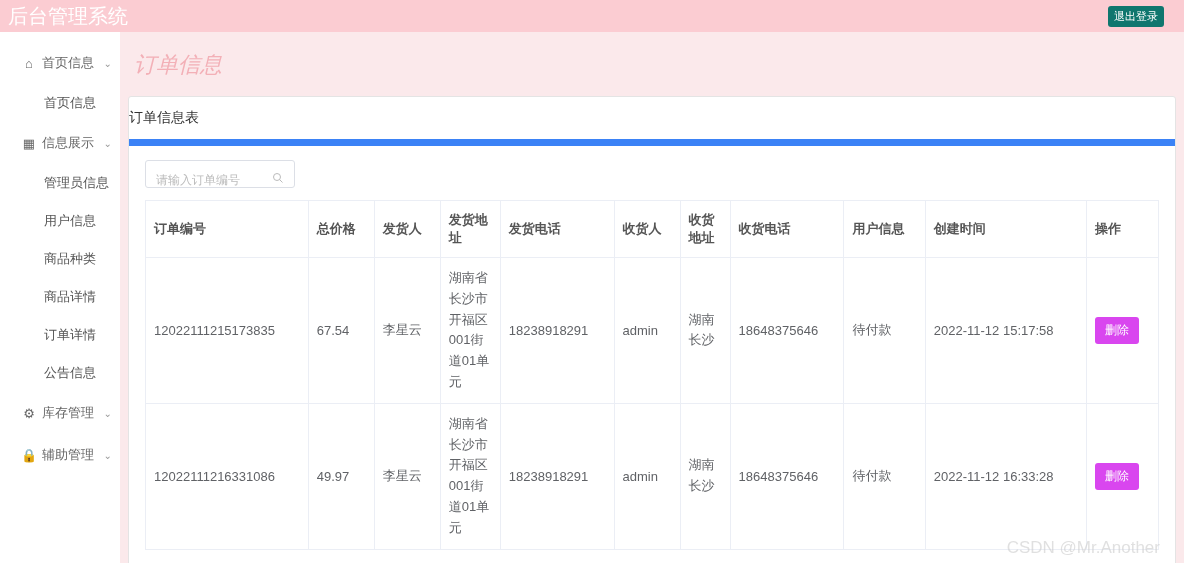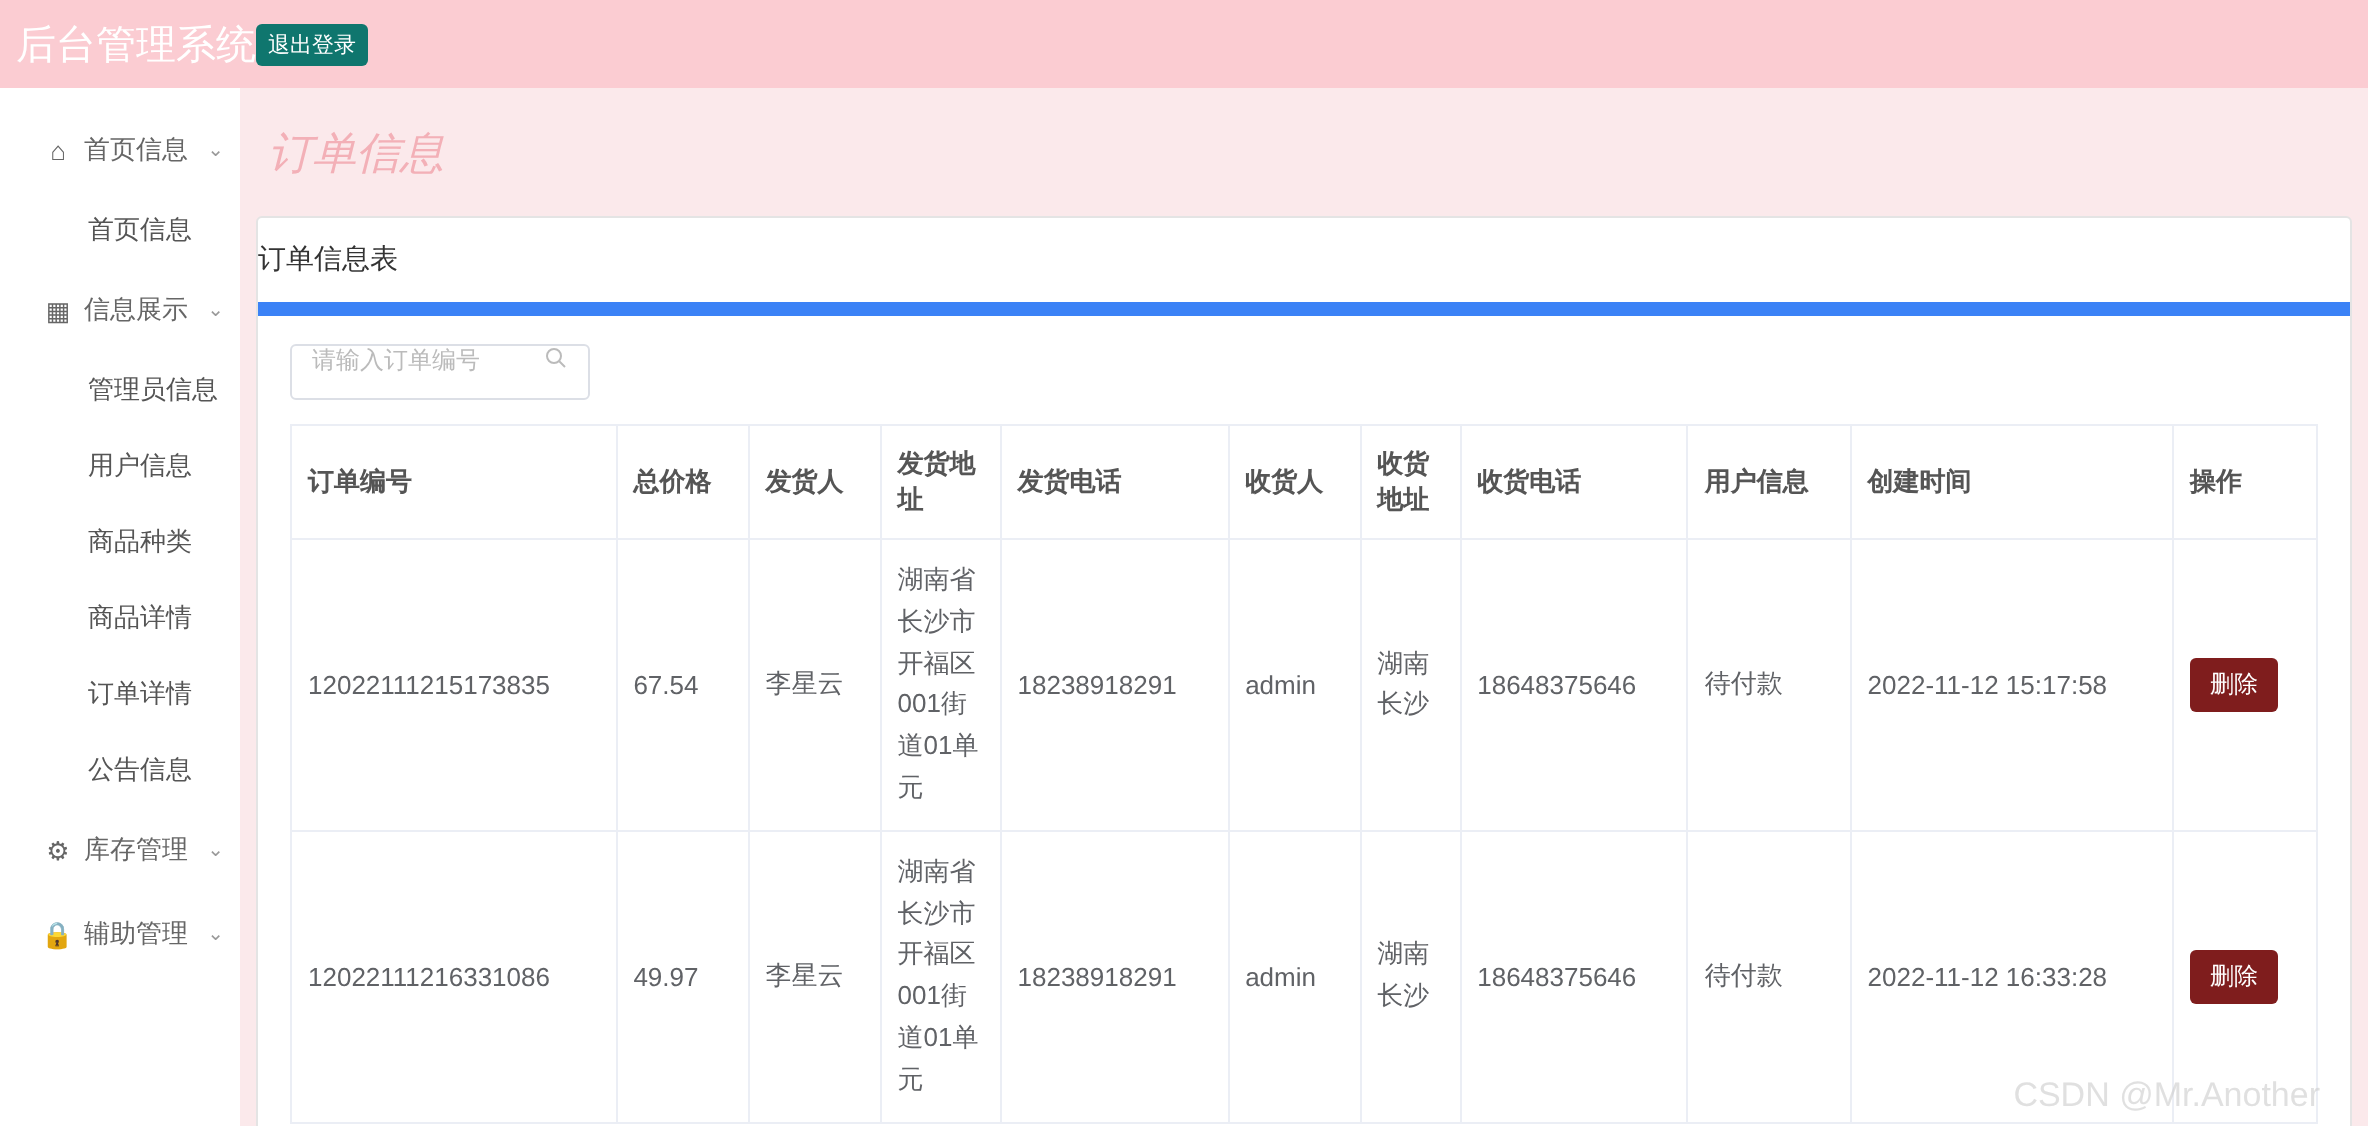--- a/index.html
+++ b/index.html
@@ -1,22 +1,23 @@
 <!DOCTYPE html>
 <html><head>
   <meta charset="utf-8">
   <style>
     * { margin: 0; padding: 0; box-sizing: border-box; }
     body { font-family: "Microsoft YaHei", Arial, sans-serif; font-size: 13px; color: #333; background: #fff; }
     
     .header {
-      height: 44px;
+      height: 32px;
       background: #fbccd2;
       display: flex;
       align-items: center;
+      justify-content: space-between;
       padding: 0 20px 0 8px;
     }
     .header-title { color: #fff; font-size: 20px; font-weight: 500; }
     .header-right { color: #fff; font-size: 18px; display: flex; align-items: center; gap: 6px; }
     .logout-btn {
       background: #0f766e;
       color: #fff;
       font-size: 11px;
       padding: 3px 6px;
       border-radius: 3px;
@@ -71,21 +72,21 @@
     .card-header {
       padding: 12px 0;
       border-bottom: 7px solid #3b82f6;
       font-size: 14px;
       color: #333;
     }
     .card-body { padding: 14px 16px 20px 16px; }
     
     .search-wrap {
       display: inline-flex;
-      align-items: flex-start;
+      align-items: flex-end;
       border: 1px solid #dcdfe6;
       border-radius: 3px;
       padding: 0 10px;
       width: 150px;
       height: 28px;
       margin-bottom: 12px;
     }
     .search-input {
       border: none;
       outline: none;
@@ -107,21 +108,21 @@
       padding: 10px 8px;
       text-align: left;
       font-size: 13px;
       vertical-align: middle;
     }
     .data-table th { font-weight: 700; color: #555; background: #fff; }
     .data-table td { color: #606266; margin-left: 12px; }
     .addr-cell { line-height: 1.6; }
     
     .delete-btn {
-      background: #7f1d1d;
+      background: #d946ef;
       color: #fff;
       border: none;
       padding: 5px 10px;
       border-radius: 3px;
       font-size: 12px;
       cursor: pointer;
     }
     
     .watermark {
       position: fixed;

